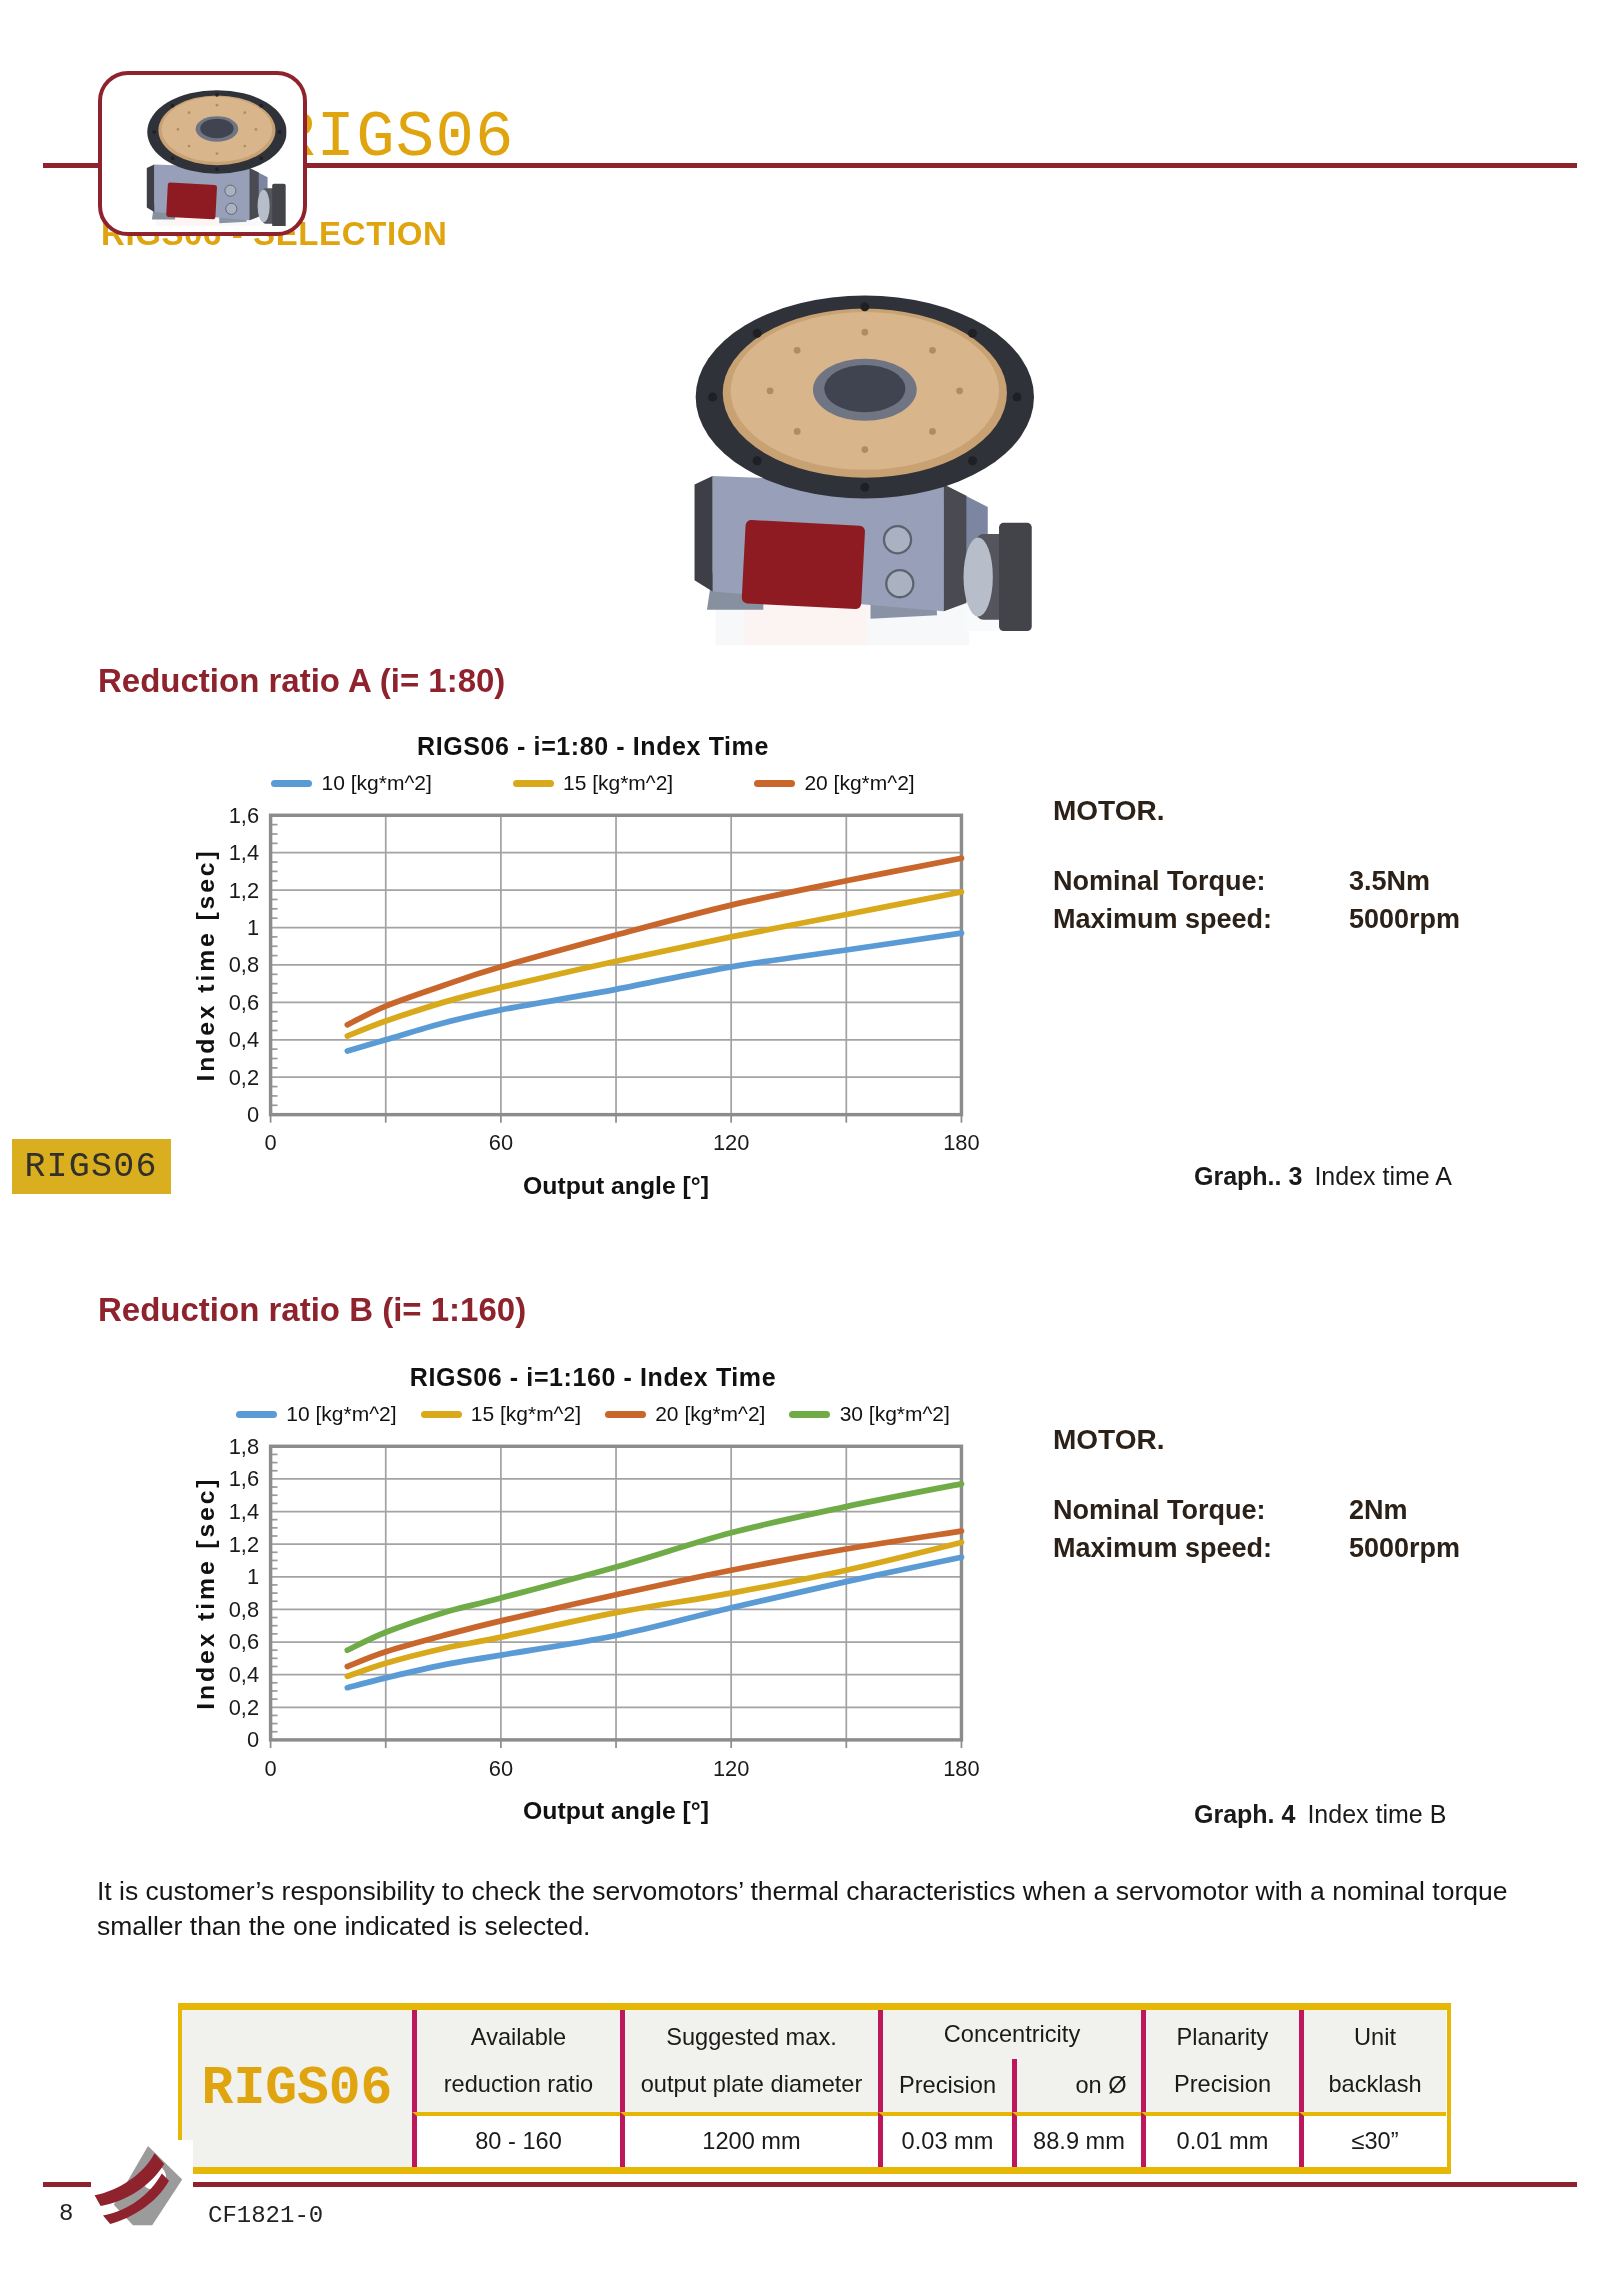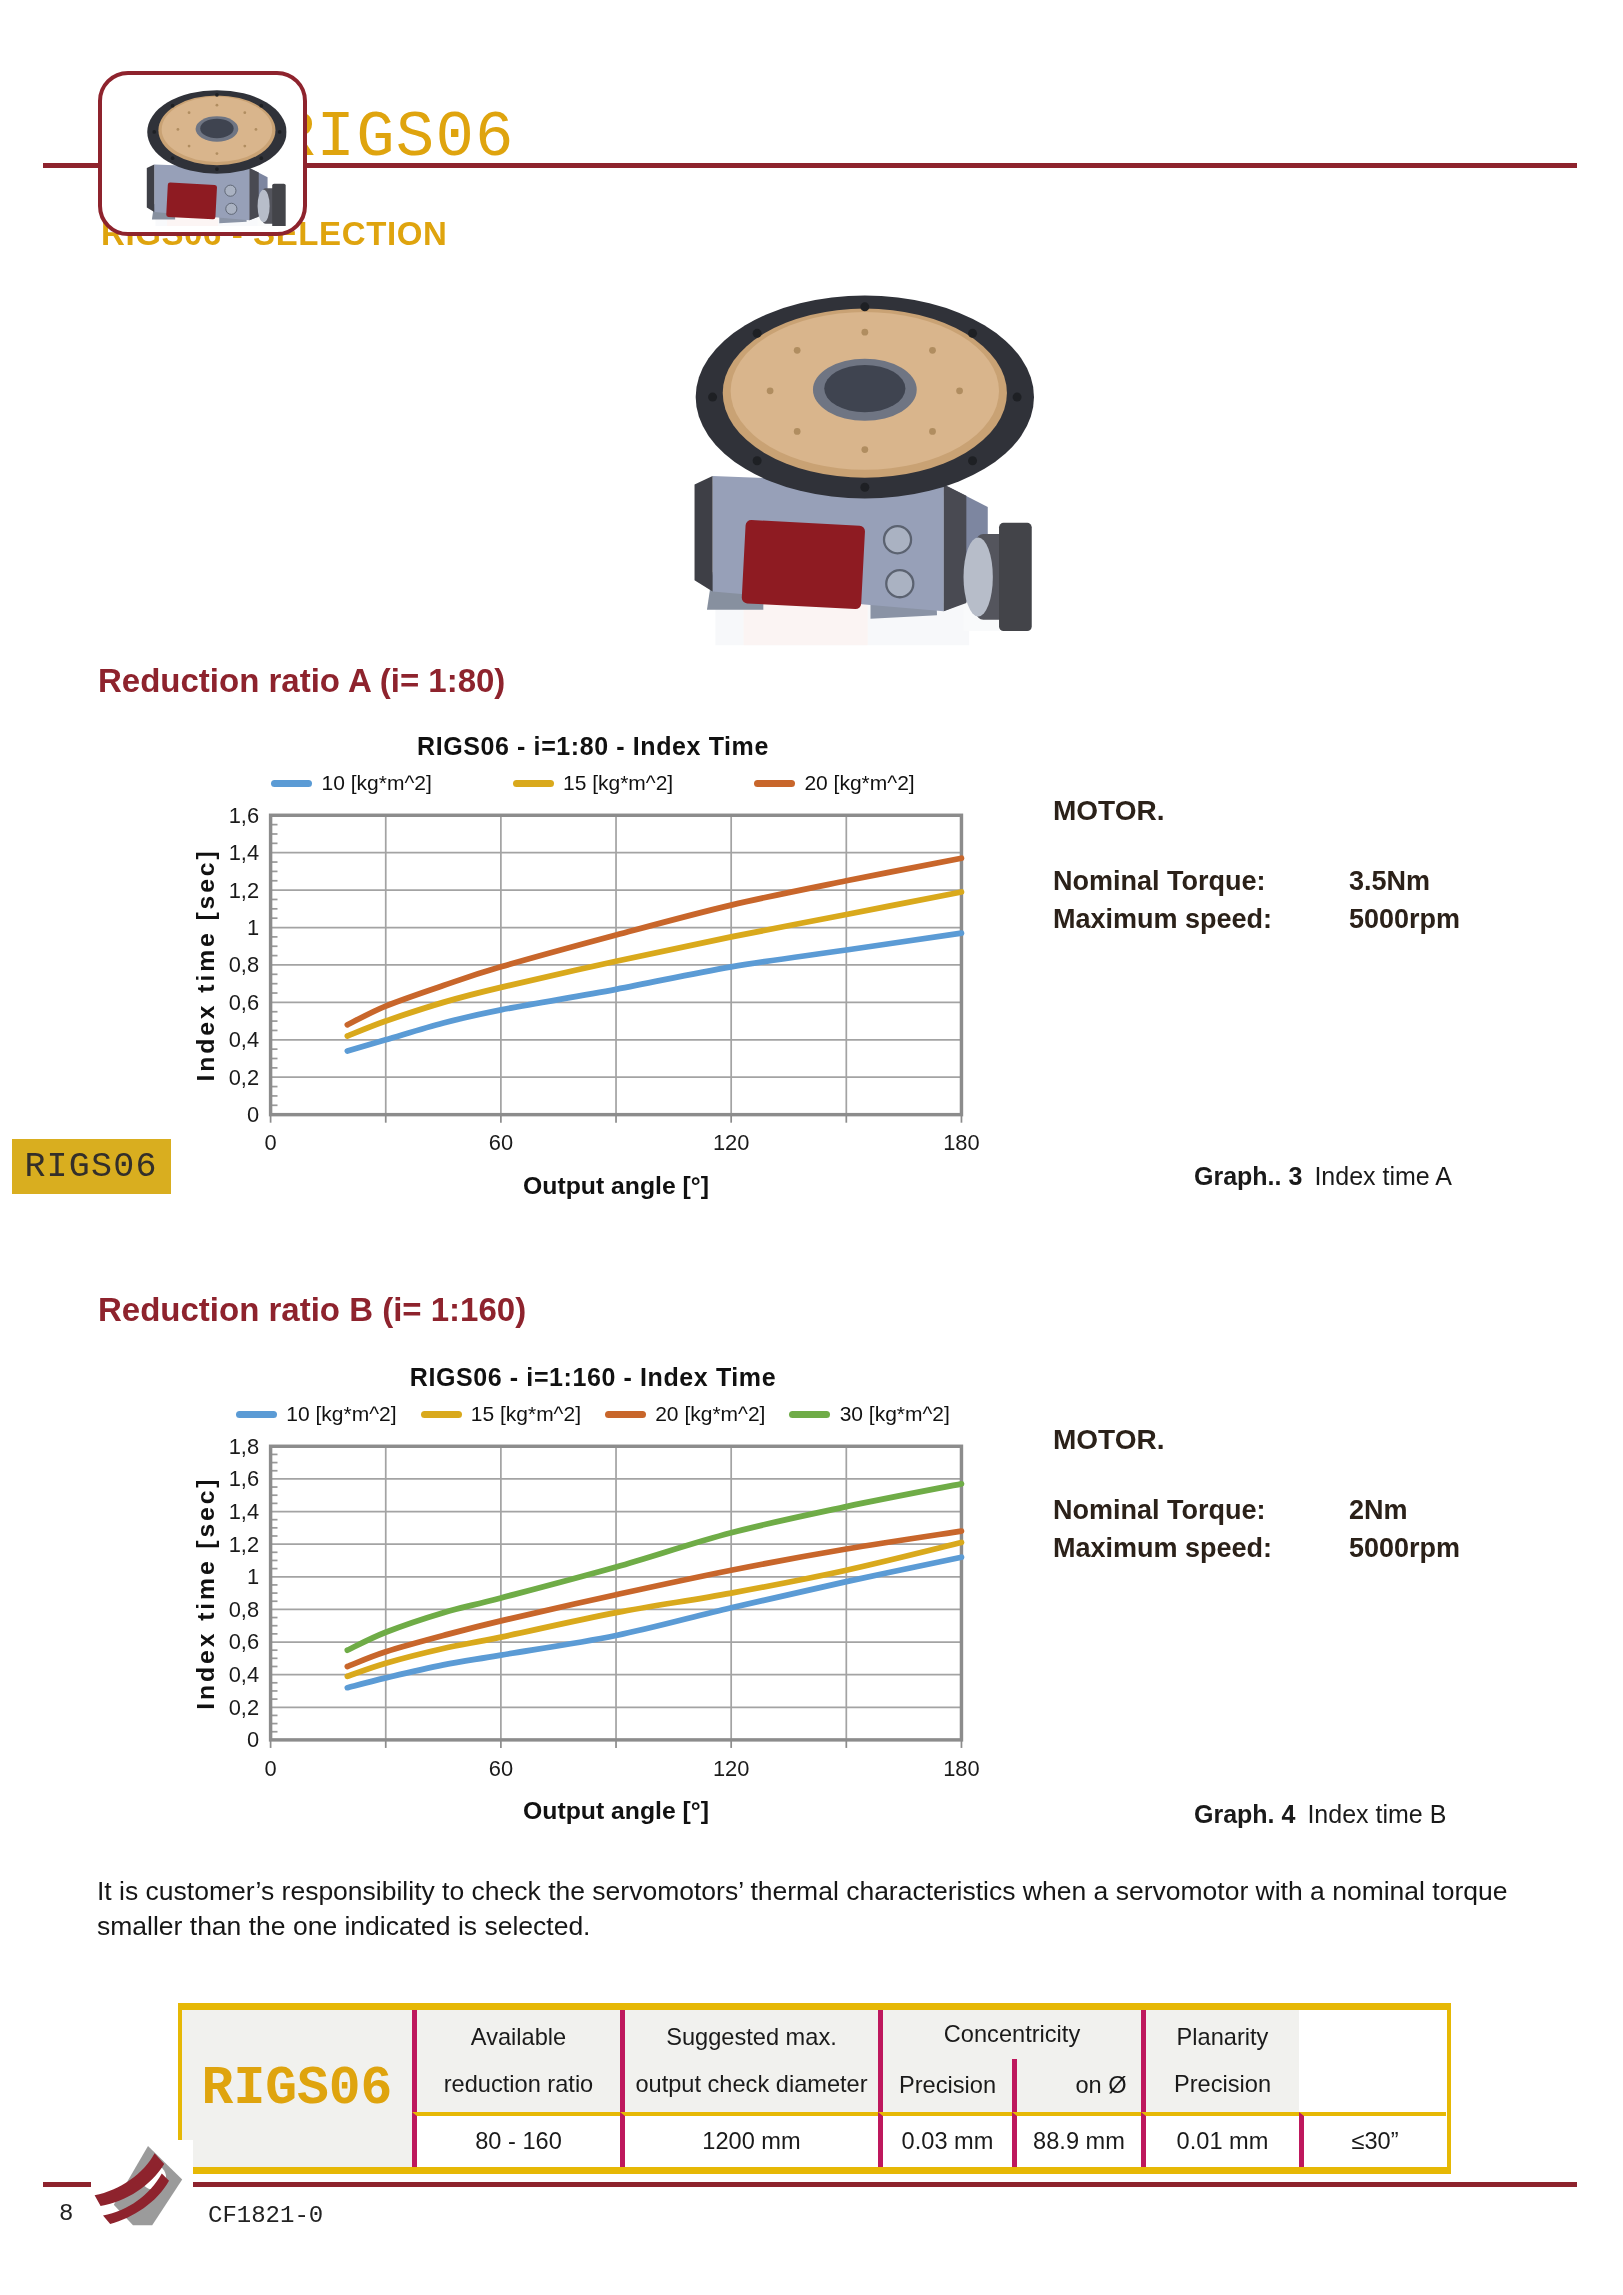--- a/index.html
+++ b/index.html
@@ -376,26 +376,30 @@
 
   <div class="abs spec-table">
     <div class="cell product-cell">RIGS06</div>
 
     <div class="cell hdr vline two-line span2rows" style="grid-column:2">
       <span>Available</span>
       <span>reduction ratio</span>
     </div>
     <div class="cell hdr vline two-line span2rows" style="grid-column:3">
       <span>Suggested max.</span>
-      <span>output check diameter</span>
+      <span>output plate diameter</span>
     </div>
     <div class="cell hdr vline concentricity-cell">Concentricity</div>
     <div class="cell hdr vline two-line span2rows" style="grid-column:6">
       <span>Planarity</span>
       <span>Precision</span>
+    </div>
+    <div class="cell hdr vline two-line span2rows" style="grid-column:7">
+      <span>Unit</span>
+      <span>backlash</span>
     </div>
     <div class="cell hdr vline precision-cell">Precision</div>
     <div class="cell hdr vline ond-cell">on Ø</div>
 
     <div class="cell vline topline" style="grid-row:3;grid-column:2">80 - 160</div>
     <div class="cell vline topline" style="grid-row:3;grid-column:3">1200 mm</div>
     <div class="cell vline topline" style="grid-row:3;grid-column:4">0.03 mm</div>
     <div class="cell vline topline" style="grid-row:3;grid-column:5">88.9 mm</div>
     <div class="cell vline topline" style="grid-row:3;grid-column:6">0.01 mm</div>
     <div class="cell vline topline" style="grid-row:3;grid-column:7">≤30”</div>

